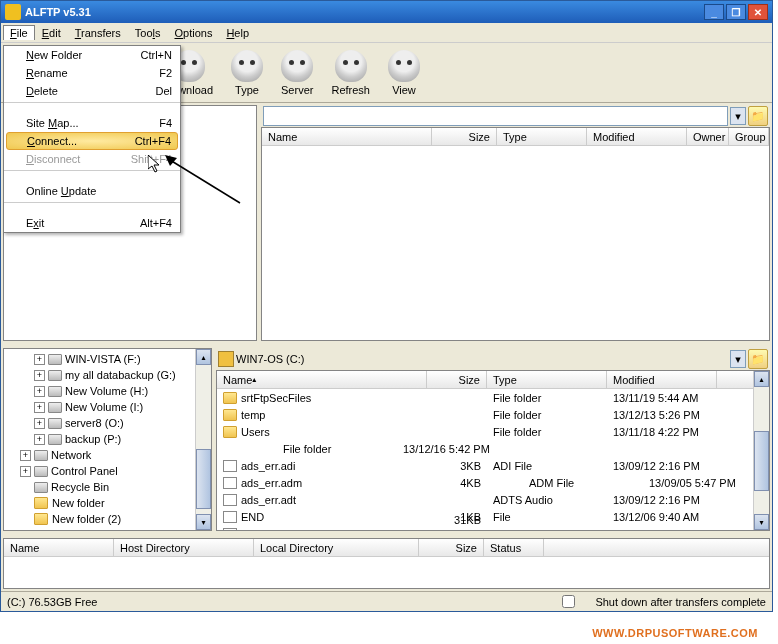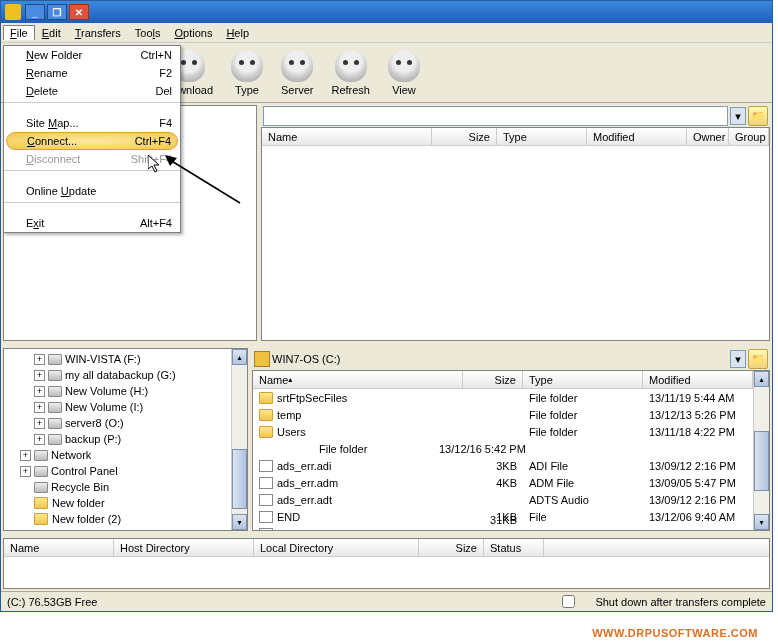--- a/index.html
+++ b/index.html
@@ -54,31 +54,32 @@
 .statusbar{height:20px;background:#ece9d8;border-top:1px solid #aca899;display:flex;align-items:center;padding:0 6px;}
 .status-left{flex:1;}
 .shutdown{display:flex;align-items:center;gap:20px;}
 .shutdown input{width:13px;height:13px;}
 .filemenu{position:absolute;top:19px;left:-1px;width:178px;background:#fff;border:1px solid #808080;box-shadow:2px 2px 3px rgba(0,0,0,0.3);z-index:10;}
 .fmrow{display:flex;padding:3px 8px 3px 22px;align-items:center;position:relative;}
 .fmrow.sep{border-top:1px solid #ccc;margin-top:2px;padding-top:14px;}
 .fmrow.disabled{color:#999;}
 .fmrow .lbl{flex:1;}
 .fmrow .shortcut{color:inherit;}
-.fmrow.highlight{background:radial-gradient(ellipse at center,#ffeaa0,#f0c850);border:1px solid #e0a030;border-radius:9px;margin:0 2px;padding:2px 6px 2px 20px;}
+.fmrow.highlight{background:radial-gradient(ellipse at center,#ffeaa0,#f0c850);border:1px solid #e0a030;border-radius:3px;margin:0 2px;padding:2px 6px 2px 20px;}
 .cursor{position:absolute;width:16px;height:20px;z-index:20;}
 .arrow-annotation{position:absolute;z-index:15;width:80px;height:50px;}
 .watermark{position:absolute;bottom:5px;right:20px;color:#e07020;font-weight:bold;font-size:11px;font-family:Arial;letter-spacing:0.5px;}
 </style>
 </head>
 <body>
 
 <div class="window">
   <div class="titlebar">
     <div class="ticon"></div>
+    <div class="title">ALFTP v5.31</div>
     <div class="winbtns">
       <div class="winbtn">_</div>
       <div class="winbtn">❐</div>
       <div class="winbtn close">✕</div>
     </div>
   </div>
 
   <div class="menubar">
     <div class="menuitem open">
       <span><u>F</u>ile</span>
@@ -322,21 +323,21 @@
                   <div class="lvcell" style="width: 60px; justify-content: flex-end;">3KB</div>
                   <div class="lvcell" style="width: 120px;">ADI File</div>
                   <div class="lvcell" style="width: 110px;">13/09/12 2:16 PM</div>
                 </div>
                 <div class="lvrow">
                   <div class="lvcell" style="width: 210px;">
                     <div class="rowicon file"></div>
                     <span>ads_err.adm</span>
                   </div>
                   <div class="lvcell" style="width: 60px; justify-content: flex-end;">4KB</div>
-                  <div class="lvcell" style="width: 120px;">ADM File</div>
+                  <div class="lvcell" style="width: 120px; margin-left: 36px;">ADM File</div>
                   <div class="lvcell" style="width: 110px;">13/09/05 5:47 PM</div>
                 </div>
                 <div class="lvrow">
                   <div class="lvcell" style="width: 210px;">
                     <div class="rowicon file"></div>
                     <span>ads_err.adt</span>
                   </div>
                   <div class="lvcell" style="width: 60px; justify-content: flex-end; margin-top: 40px;">31KB</div>
                   <div class="lvcell" style="width: 120px;">ADTS Audio</div>
                   <div class="lvcell" style="width: 110px;">13/09/12 2:16 PM</div>

